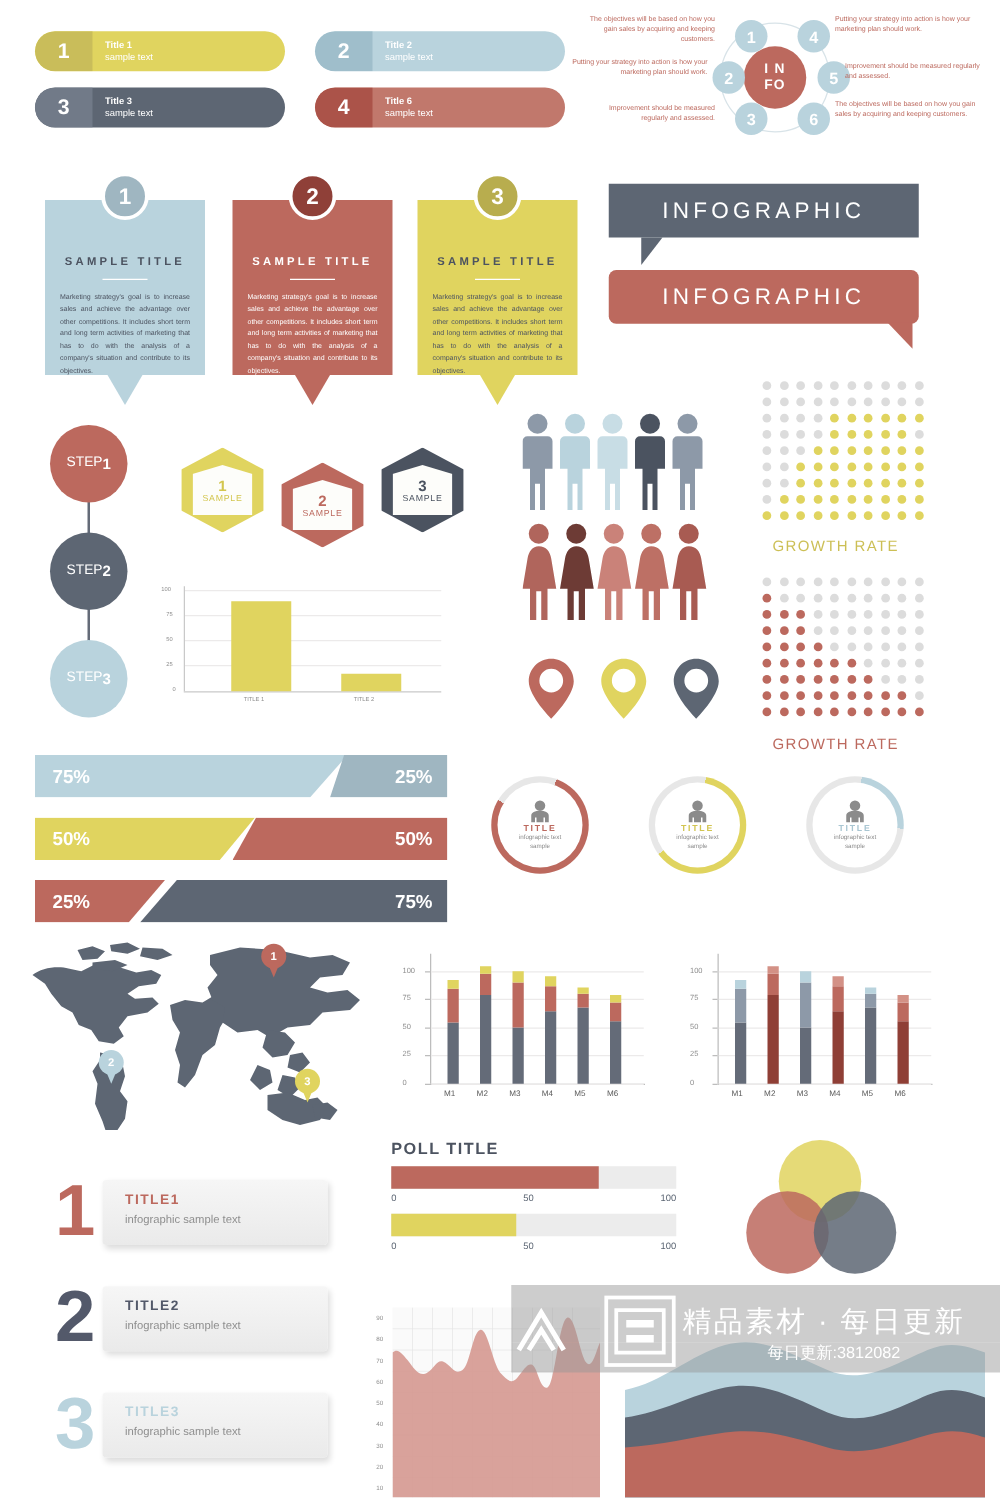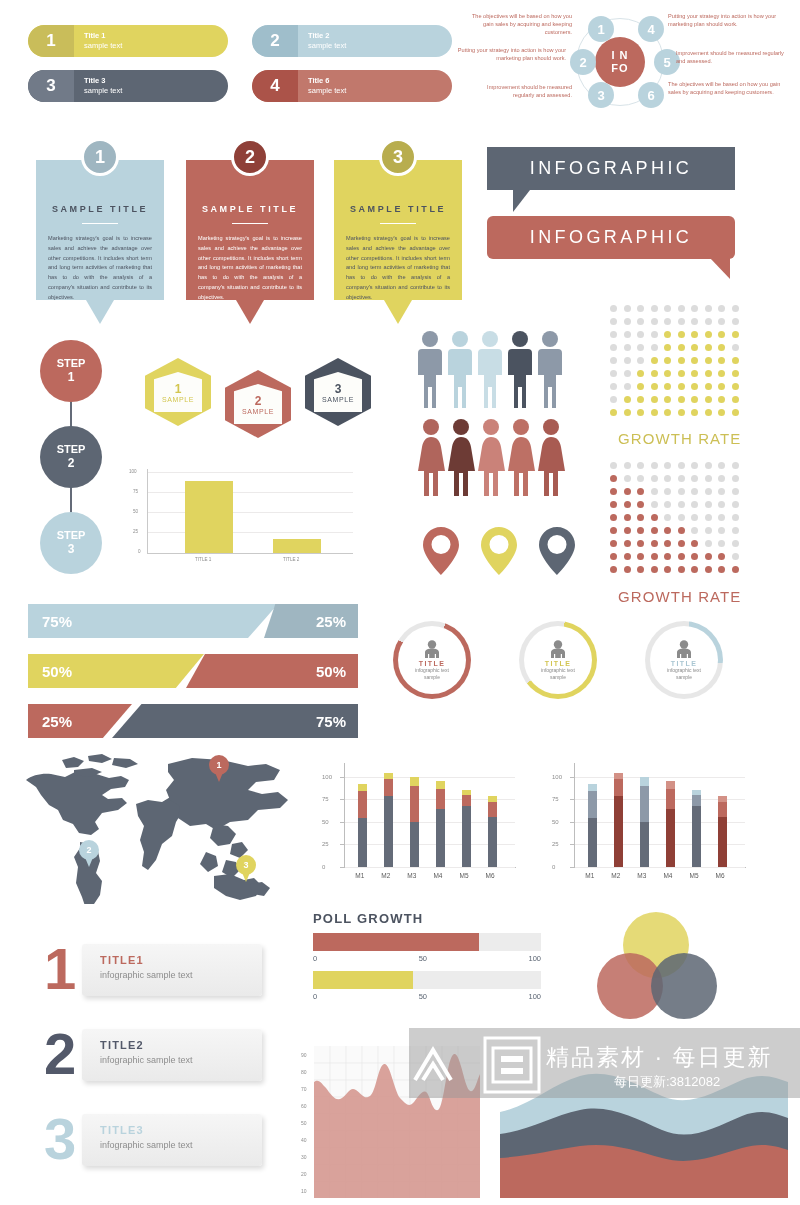--- a/index.html
+++ b/index.html
@@ -52,22 +52,22 @@
   .card .rule { width:36px; height:1px; margin:9px auto 10px; }
   .card p { margin:0 12px; font-size:5.6px; line-height:1.75; text-align:justify; }
 
   
   .banner { position:absolute; display:flex; align-items:center; justify-content:center;
             color:#fff; letter-spacing:3.4px; font-size:18px; }
 
   
   .step {
     position:absolute; width:62px; height:62px; border-radius:50%;
-    display:flex; flex-direction:column; align-items:center; justify-content:center;
-    color:#fff; font-size:11px; line-height:1.25;font-weight:bold;
+    display:flex; flex-direction:row; align-items:center; justify-content:center;
+    color:#fff; font-size:11px; line-height:1.25;
   }
   .step b { font-size:12px; }
   .step-line { position:absolute; width:2px; background:#646b78; }
 
   
   .hex-wrap { position:absolute; width:66px; height:68px; }
   .hex { width:100%; height:100%; clip-path:polygon(50% 0,100% 26%,100% 74%,50% 100%,0 74%,0 26%); }
   .hex-inner {
     position:absolute; left:9px; top:14px; width:48px; height:40px; background:#fdfdfa;
     clip-path:polygon(50% 0,100% 18%,100% 100%,0 100%,0 18%);
@@ -75,21 +75,21 @@
   }
   .hex-inner .n { font-size:12px; font-weight:bold; }
   .hex-inner .s { font-size:7px; letter-spacing:.6px; }
 
   
   .axis-lbl { position:absolute; font-size:4.6px; color:#8d8d8d; }
   .grid-line { position:absolute; height:1px; background:#eceaea; }
 
   
   .dot { position:absolute; width:7px; height:7px; border-radius:50%; }
-  .growth-lbl { position:absolute; font-size:15px; letter-spacing:1.1px; }
+  .growth-lbl { position:absolute; font-size:12px; letter-spacing:1.1px; }
 
   
   .pctrow { position:absolute; height:34px; width:330px; }
   .pctrow .seg { position:absolute; height:100%; display:flex; align-items:center;
                  color:#fff; font-size:15px; font-weight:bold; }
 
   
   .donut { position:absolute; width:78px; height:78px; border-radius:50%; }
   .donut .hole { position:absolute; inset:5px; background:#fff; border-radius:50%;
                  display:flex; flex-direction:column; align-items:center; justify-content:center; }
@@ -669,21 +669,21 @@
     <div class="abs" style="left: 151.985px; top: 49.4087px; width: 9px; height: 60.5913px; background: rgb(100, 107, 120);"></div>
     <div class="abs" style="left: 151.985px; top: 37.6522px; width: 9px; height: 11.7565px; background: rgb(141, 153, 168);"></div>
     <div class="abs" style="left: 151.985px; top: 33.1304px; width: 9px; height: 4.52174px; background: rgb(185, 211, 221);"></div>
     <div class="axis-lbl" style="left: 149.485px; top: 115px; font-size: 6.5px; color: rgb(90, 90, 90);">M5</div>
     <div class="abs" style="left: 178.045px; top: 60.2609px; width: 9px; height: 49.7391px; background: rgb(143, 63, 54);"></div>
     <div class="abs" style="left: 178.045px; top: 44.887px; width: 9px; height: 15.3739px; background: rgb(188, 105, 94);"></div>
     <div class="abs" style="left: 178.045px; top: 38.5565px; width: 9px; height: 6.33043px; background: rgb(211, 145, 134);"></div>
     <div class="axis-lbl" style="left: 175.545px; top: 115px; font-size: 6.5px; color: rgb(90, 90, 90);">M6</div>
   </div>
 
-<div class="abs" style="left:313px;top:911px;font-size:13px;font-weight:bold;letter-spacing:1.2px;color:#4c5360;">POLL GROWTH</div>
+<div class="abs" style="left:313px;top:911px;font-size:13px;font-weight:bold;letter-spacing:1.2px;color:#4c5360;">POLL TITLE</div>
 <div class="poll-track" style="left:313px;top:933px;">
   <div class="poll-fill" style="width:73%;background:#bc695e;"></div>
 </div>
 <div class="poll-scale" style="left:313px;top:954px;">
   <span>0</span>
   <span>50</span>
   <span>100</span>
 </div>
 <div class="poll-track" style="left:313px;top:971px;">
   <div class="poll-fill" style="width:44%;background:#e0d45f;"></div>

